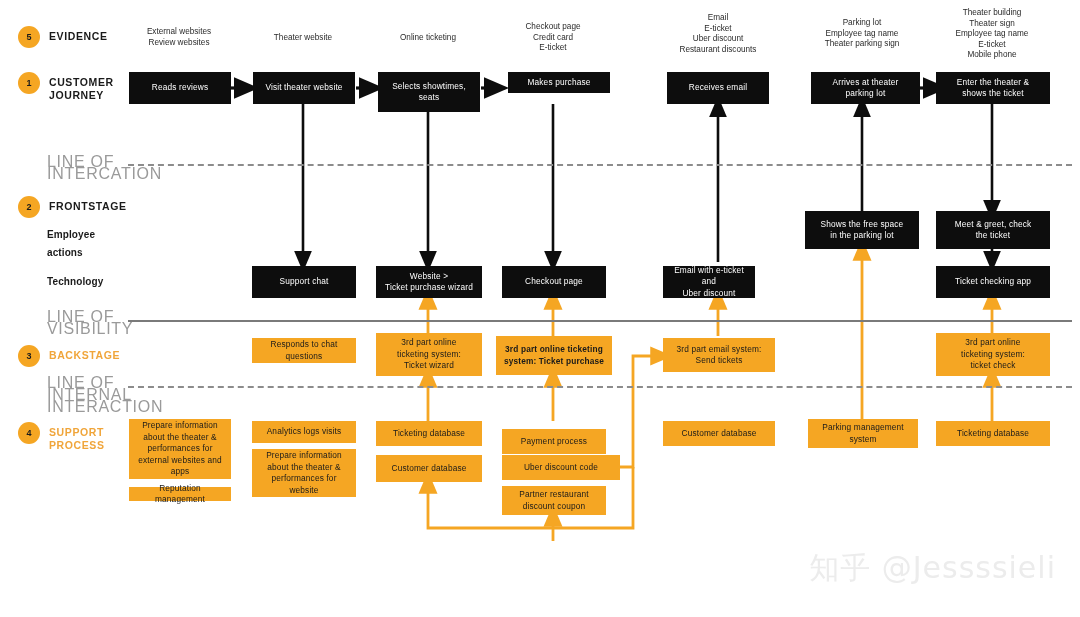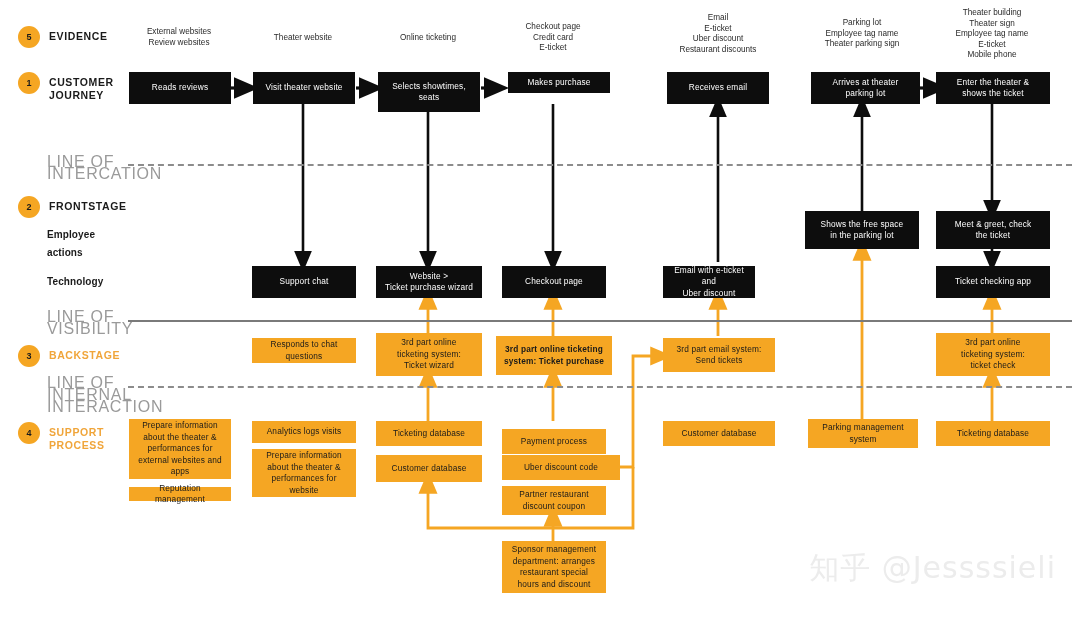--- a/index.html
+++ b/index.html
@@ -322,20 +322,16 @@
   <div class="box orange" style="left:376px; top:421px; width:106px; height:25px;">Ticketing database</div>
   <div class="box orange" style="left:376px; top:455px; width:106px; height:27px;">Customer database</div>
   <div class="box orange" style="left:502px; top:421px; width:104px; height:25px;margin-top:8px;">Payment process</div>
   <div class="box orange" style="left:502px; top:455px; width:118px; height:25px;">Uber discount code</div>
   <div class="box orange" style="left:502px; top:486px; width:104px; height:29px;">Partner restaurant
 discount coupon</div>
   <div class="box orange" style="left:663px; top:421px; width:112px; height:25px;">Customer database</div>
   <div class="box orange" style="left:808px; top:419px; width:110px; height:29px;">Parking management
 system</div>
   <div class="box orange" style="left:936px; top:421px; width:114px; height:25px;">Ticketing database</div>
-  <div class="box orange" style="left:502px; top:541px; width:104px; height:52px;">Sponsor management
-department: arranges
-restaurant special
-hours and discount</div>
 
   <div class="watermark">知乎 @Jessssieli</div>
 
 </div>
 
 </body></html>

